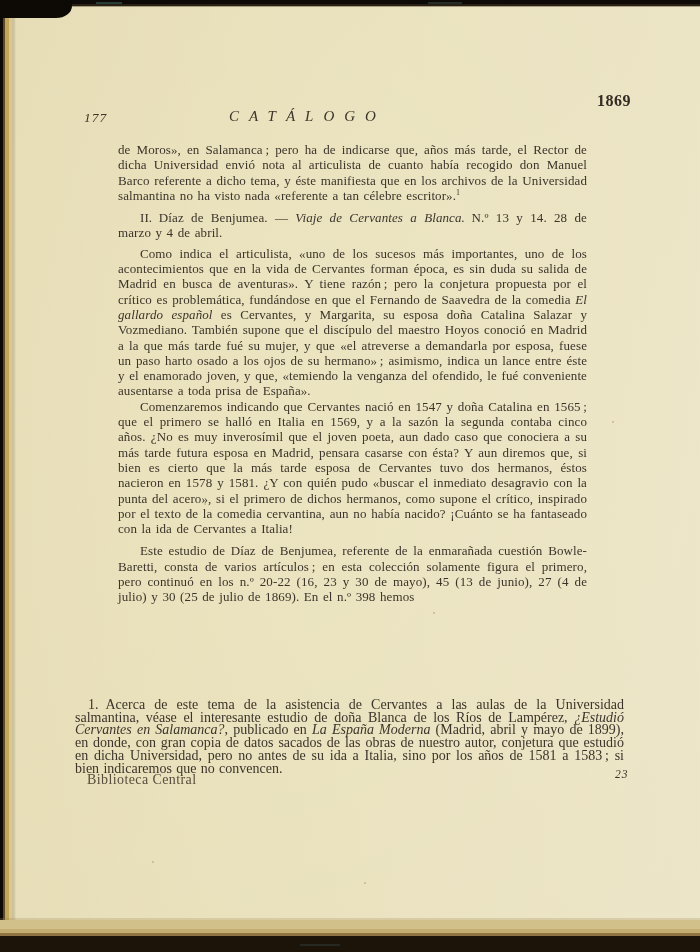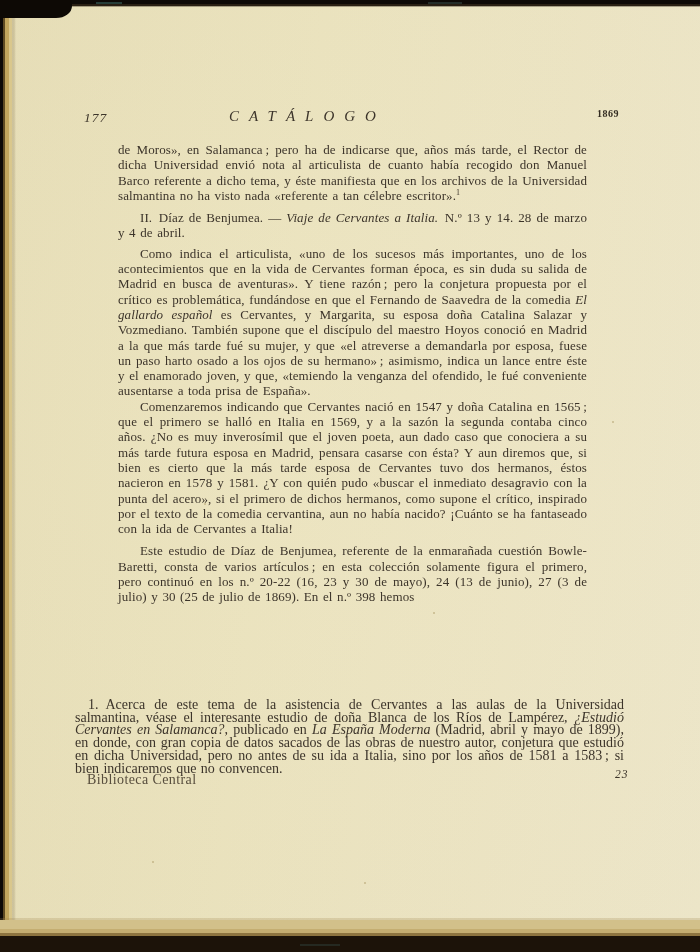--- a/index.html
+++ b/index.html
@@ -21,21 +21,21 @@
     background:linear-gradient(to right,#0d0906 0 3px,#5e4a22 3px 5px,#c2a65e 5px 9px,#d9c78c 9px 12px,rgba(90,70,30,0.18) 12px 14px,rgba(90,70,30,0.0) 16px);}
   .edge-bottom{position:absolute;left:0;right:0;bottom:0;height:34px;
     background:linear-gradient(to bottom,rgba(160,135,80,0.25) 0 2px,#d2c08a 2px 11px,#c4ad71 11px 15px,#8d7440 15px 18px,#1c1309 18px 100%);}
   .edge-bottom-glint{position:absolute;left:300px;bottom:6px;width:40px;height:2px;background:#2e3f3a;opacity:.5;}
   .speck{position:absolute;width:2px;height:2px;border-radius:50%;background:#a8955f;opacity:.55;}
 
   
   .ink{color:#3c342a;}
   .hdr-pn{position:absolute;left:84px;top:110px;font-style:italic;font-size:13.5px;letter-spacing:1px;text-align:center;}
   .hdr-title{position:absolute;left:229px;top:108px;font-style:italic;font-size:15px;letter-spacing:10px;}
-  .hdr-year{position:absolute;left:597px;top:108px;font-weight:bold;font-size:10px;letter-spacing:0.5px;color:#332c22;}
+  .hdr-year{position:absolute;left:597px;top:92px;font-weight:bold;font-size:16px;letter-spacing:0.5px;color:#332c22;}
 
   .column{
     position:absolute;left:118px;top:142px;width:469px;
     font-size:13px;line-height:15.3px;text-align:justify;
     word-spacing:0.09em;letter-spacing:0.1px;
   }
   .para{margin:0;text-indent:22px;}
   .para.continuation{text-indent:0;}
   .para.entry{margin:7px 0 5px 0;}
   .para.spaced{margin-top:7px;}
@@ -73,24 +73,24 @@
     <div class="speck" style="left:364px;top:882px"></div>
     <div class="speck" style="left:612px;top:421px"></div>
   </div>
 
   <div class="hdr-pn ink">177</div>
   <div class="hdr-title ink">CATÁLOGO</div>
   <div class="hdr-year">1869</div>
 
   <div class="column ink">
       <p class="para continuation"><span>de Moros», en Salamanca ; pero ha de indicarse que, años más tarde, el Rector de dicha Universidad envió nota al articulista de cuanto había recogido don Manuel Barco referente a dicho tema, y éste manifiesta que en los archivos de la Universidad salmantina no ha visto nada «referente a tan célebre escritor».</span><sup>1</sup></p>
-      <p class="para entry"><span>II. Díaz de Benjumea. — </span><span class="it">Viaje de Cervantes a Italia.</span><span> N.º 13 y 14. 28 de marzo y 4 de abril.</span></p>
+      <p class="para entry"><span>II. Díaz de Benjumea. — </span><span class="it">Viaje de Cervantes a Blanca.</span><span> N.º 13 y 14. 28 de marzo y 4 de abril.</span></p>
       <p class="para normal"><span>Como indica el articulista, «uno de los sucesos más importantes, uno de los acontecimientos que en la vida de Cervantes forman época, es sin duda su salida de Madrid en busca de aventuras». Y tiene razón ; pero la conjetura propuesta por el crítico es problemática, fundándose en que el Fernando de Saavedra de la comedia </span><span class="it">El gallardo español</span><span> es Cervantes, y Margarita, su esposa doña Catalina Salazar y Vozmediano. También supone que el discípulo del maestro Hoyos conoció en Madrid a la que más tarde fué su mujer, y que «el atreverse a demandarla por esposa, fuese un paso harto osado a los ojos de su hermano» ; asimismo, indica un lance entre éste y el enamorado joven, y que, «temiendo la venganza del ofendido, le fué conveniente ausentarse a toda prisa de España».</span></p>
       <p class="para normal"><span>Comenzaremos indicando que Cervantes nació en 1547 y doña Catalina en 1565 ; que el primero se halló en Italia en 1569, y a la sazón la segunda contaba cinco años. ¿No es muy inverosímil que el joven poeta, aun dado caso que conociera a su más tarde futura esposa en Madrid, pensara casarse con ésta? Y aun diremos que, si bien es cierto que la más tarde esposa de Cervantes tuvo dos hermanos, éstos nacieron en 1578 y 1581. ¿Y con quién pudo «buscar el inmediato desagravio con la punta del acero», si el primero de dichos hermanos, como supone el crítico, inspirado por el texto de la comedia cervantina, aun no había nacido? ¡Cuánto se ha fantaseado con la ida de Cervantes a Italia!</span></p>
-      <p class="para spaced"><span>Este estudio de Díaz de Benjumea, referente de la enmarañada cuestión Bowle-Baretti, consta de varios artículos ; en esta colección solamente figura el primero, pero continuó en los n.º 20-22 (16, 23 y 30 de mayo), 24 (13 de junio), 27 (3 de julio) y 30 (25 de julio de 1869). En el n.º 398 hemos</span></p>
+      <p class="para spaced"><span>Este estudio de Díaz de Benjumea, referente de la enmarañada cuestión Bowle-Baretti, consta de varios artículos ; en esta colección solamente figura el primero, pero continuó en los n.º 20-22 (16, 23 y 30 de mayo), 45 (13 de junio), 27 (4 de julio) y 30 (25 de julio de 1869). En el n.º 398 hemos</span></p>
     </div>
 
   <div class="footnote ink"><span>1. Acerca de este tema de la asistencia de Cervantes a las aulas de la Universidad salmantina, véase el interesante estudio de doña Blanca de los Ríos de Lampérez, </span><span class="it">¿Estudió Cervantes en Salamanca?</span><span>, publicado en </span><span class="it">La España Moderna</span><span> (Madrid, abril y mayo de 1899), en donde, con gran copia de datos sacados de las obras de nuestro autor, conjetura que estudió en dicha Universidad, pero no antes de su ida a Italia, sino por los años de 1581 a 1583 ; si bien indicaremos que no convencen.</span></div>
 
   <div class="foot-imprint">Biblioteca Central</div>
   <div class="foot-pn ink">23</div>
 
 </div>
 
 </body></html>

